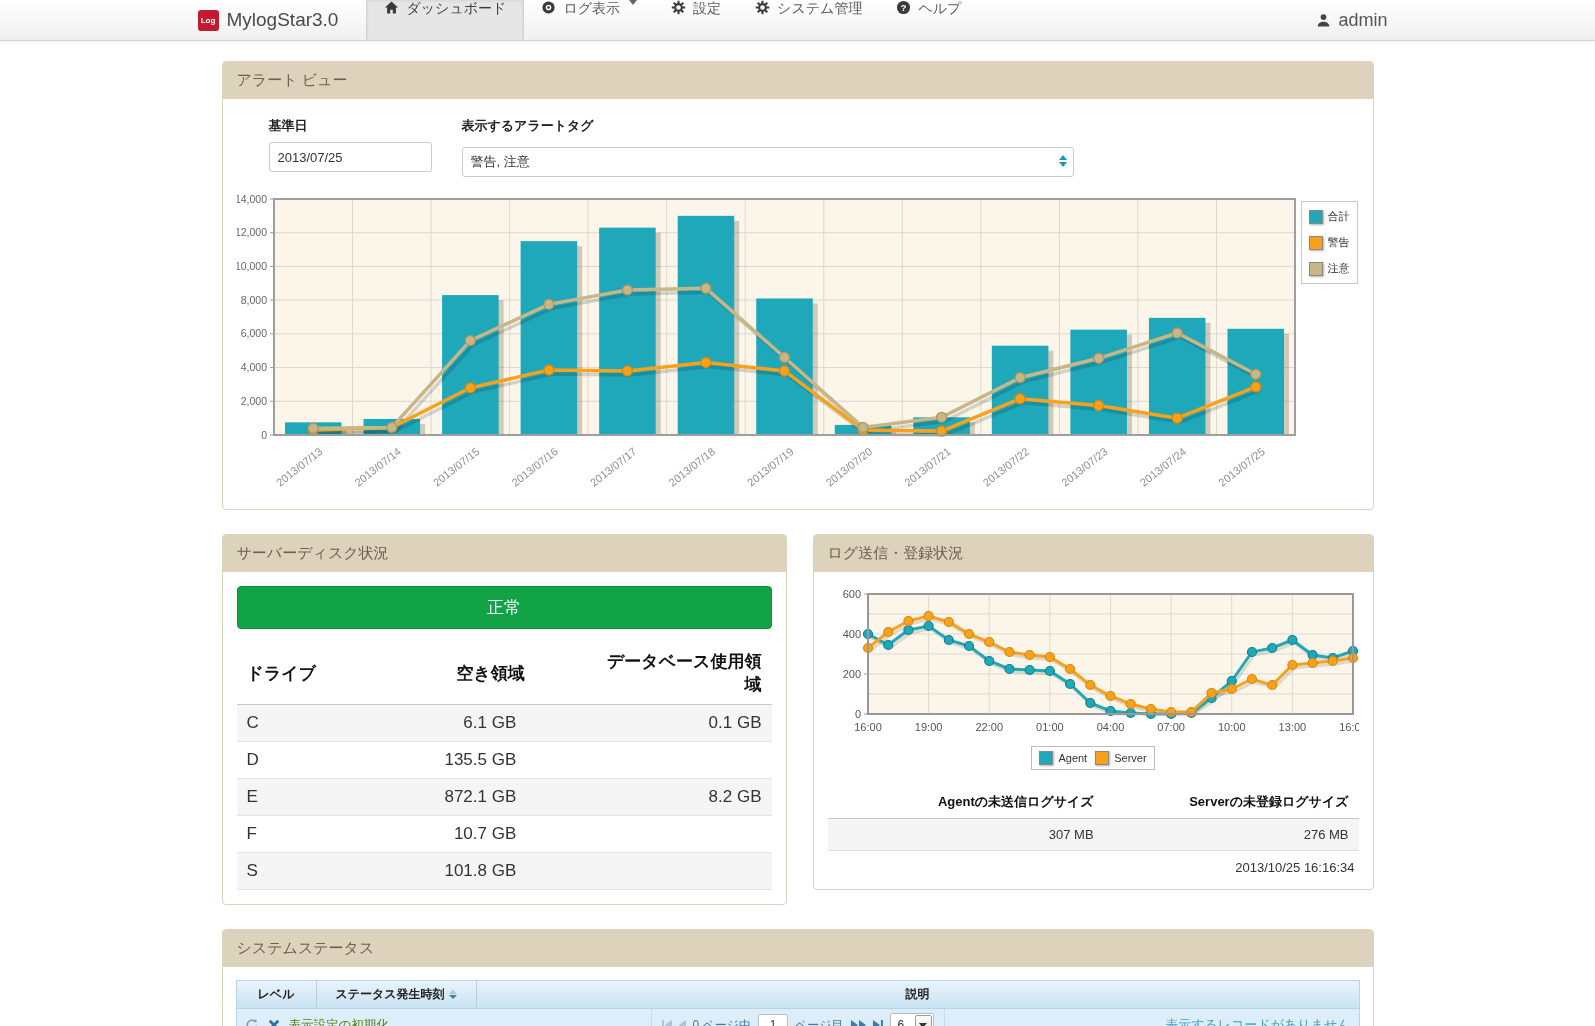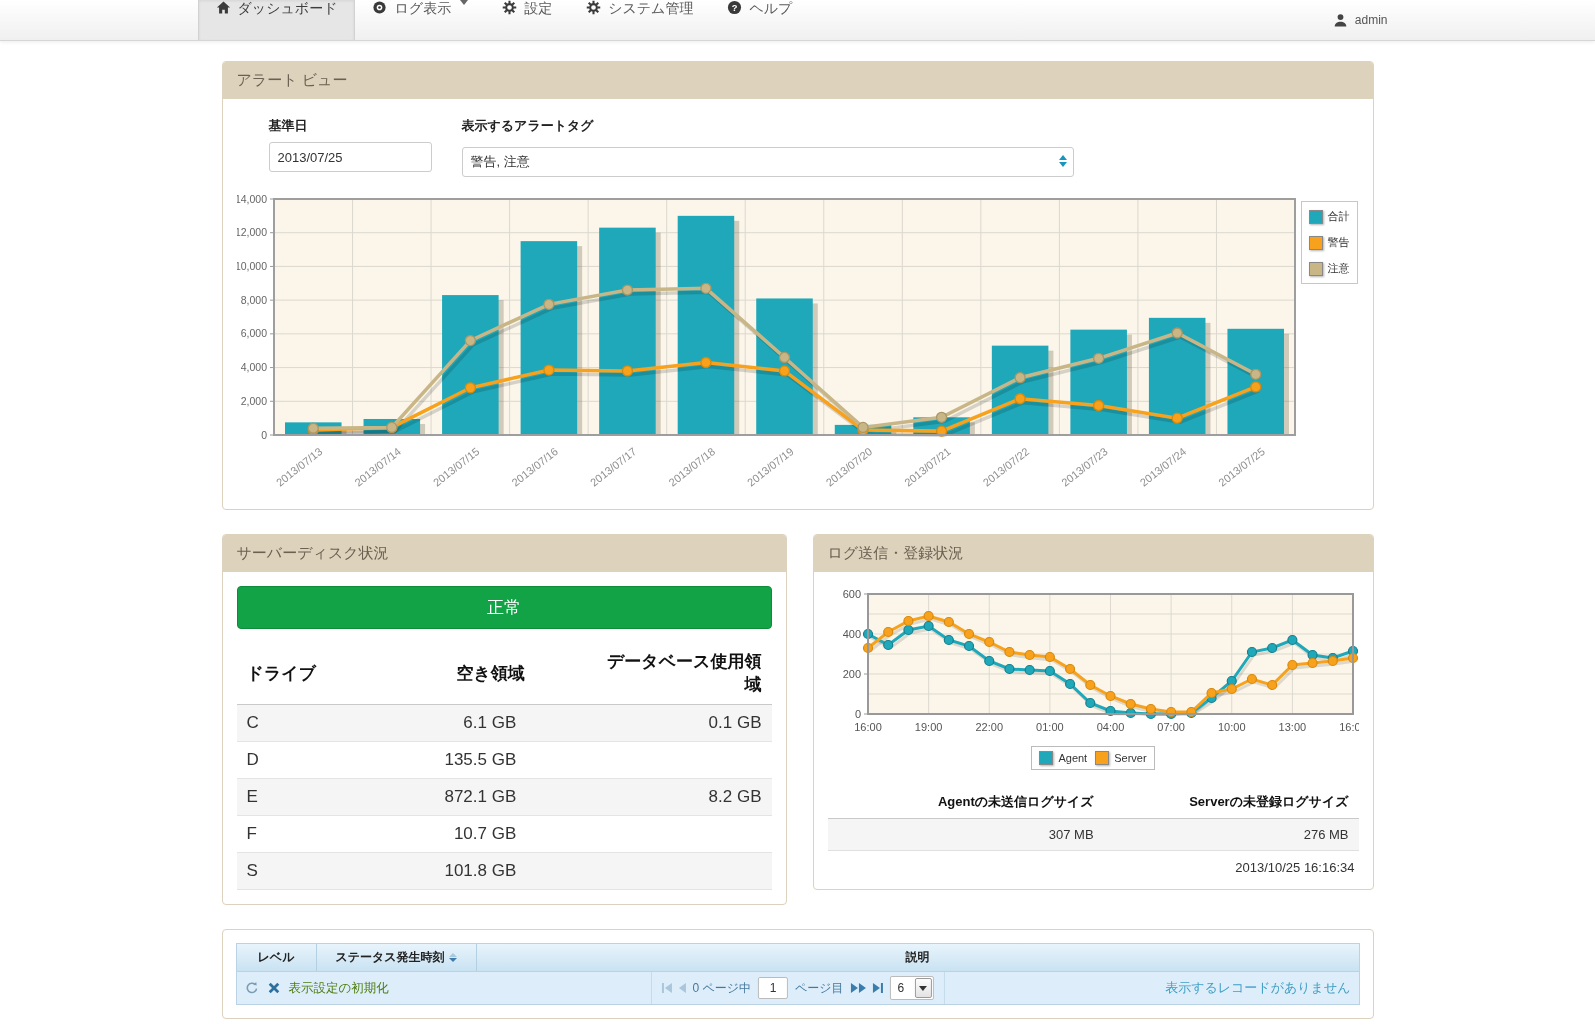--- a/index.html
+++ b/index.html
@@ -8,21 +8,21 @@
   
   .navbar { height:41px; background:linear-gradient(#ffffff,#f0f0f0); border-bottom:1px solid #d6d6d6; box-shadow:0 1px 4px rgba(0,0,0,.08); }
   .nav-inner { width:1200px; margin:0 auto; height:100%; display:flex; align-items:stretch; }
   .brand { display:flex; align-items:center; gap:8px; padding-right:28px; }
   .brand-logo { width:21px; height:21px; background:#c21a2e; border-radius:3px; display:flex; align-items:center; justify-content:center; color:#fff; font-size:8px; font-weight:bold; letter-spacing:0; }
   .brand-name { font-size:19px; color:#4a4a4a; }
   .nav-tabs { display:flex; align-items:stretch; }
   .nav-tab { display:flex; align-items:flex-start; gap:7px; padding:0 17px; font-size:14px; color:#5a5a5a; cursor:pointer; }
   .nav-tab.active { background:#e6e6e6; border-left:1px solid #d2d2d2; border-right:1px solid #d2d2d2; box-shadow:inset 0 1px 3px rgba(0,0,0,.08); color:#3d3d3d; }
   .caret-down { width:0; height:0; border-left:4px solid transparent; border-right:4px solid transparent; border-top:5px solid #666; display:inline-block; margin-left:2px; }
-  .nav-user { margin-left:auto; display:flex; align-items:center; gap:7px; font-size:12px; color:#555; padding-right:10px; }
+  .nav-user { margin-left:auto; display:flex; align-items:center; gap:7px; font-size:18px; color:#555; padding-right:10px; }
 
   
   .container { width:1152px; margin:0 auto; padding-top:20px; }
   .panel { border:1px solid #dcd2be; border-radius:4px; margin-bottom:24px; background:#fff; }
   .panel-header { background:#ddd2bc; color:#6c6051; font-size:15px; padding:9px 14px; border-radius:3px 3px 0 0; }
   .panel-body { padding:14px; }
   .two-col { display:flex; gap:26px; align-items:flex-start; }
 
   
   .form-row { display:flex; gap:30px; margin:4px 0 18px 32px; }
@@ -85,20 +85,24 @@
   .pager-right { margin-left:auto; font-size:13px; color:#3f9fc4; }
 
   svg text { font-family:"Liberation Sans","DejaVu Sans",sans-serif; }
   .icon { display:inline-flex; }
 </style>
 </head>
 <body>
 
 <div class="navbar">
   <div class="nav-inner">
+    <div class="brand">
+      <span class="brand-logo">Log</span>
+      <span class="brand-name">MylogStar3.0</span>
+    </div>
     <div class="nav-tabs">
       <div class="nav-tab active">
         <span class="icon">
           <svg width="15" height="15" viewBox="0 0 16 16">
               <path d="M8 1.5 L15 8 H12.7 V14.5 H9.4 V10.4 H6.6 V14.5 H3.3 V8 H1 Z" fill="#3a3a3a"></path>
             </svg>
         </span>
         <span>ダッシュボード</span>
       </div>
       <div class="nav-tab">
@@ -466,20 +470,21 @@
               <td>276 MB</td>
             </tr>
           </tbody>
         </table>
         <div class="timestamp">2013/10/25 16:16:34</div>
       </div>
     </div>
   </div>
 
   <div class="panel" style="margin-top:24px;">
+    <div class="panel-header">システムステータス</div>
     <div class="panel-body" style="padding:13px;">
       <div class="grid">
         <div class="grid-head">
           <div class="cell c-level">
               <span>レベル</span>
             </div>
           <div class="cell c-time">
             <span>ステータス発生時刻</span>
             <span class="sort-icons">
                 <i class="up"></i>

